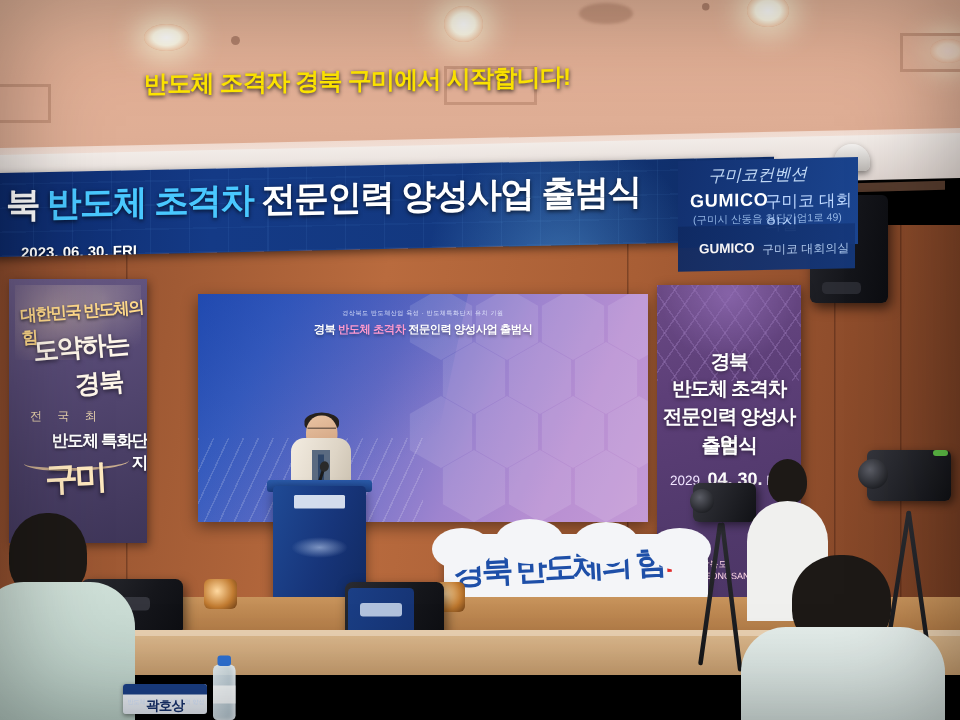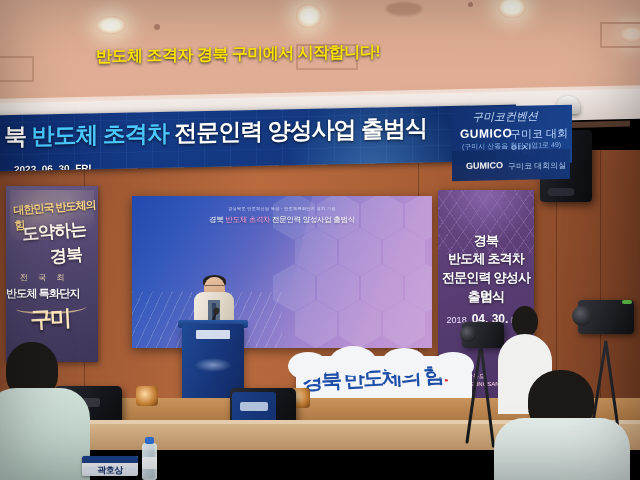--- a/index.html
+++ b/index.html
@@ -83,40 +83,40 @@
   .lbanner .sparkle{position:absolute;left:4px;top:4px;right:4px;height:50px;opacity:.55;
     background:radial-gradient(circle at 30% 40%,rgba(255,225,180,.6),rgba(0,0,0,0) 60%),
                radial-gradient(circle at 70% 20%,rgba(255,235,200,.45),rgba(0,0,0,0) 55%);}
   .lb1{position:absolute;left:8px;top:14px;font-size:11px;color:#ffd98a;font-weight:bold;
     letter-spacing:-1px;transform:rotate(-4deg);text-shadow:0 1px 2px rgba(0,0,0,.6);}
   .lb2{position:absolute;left:16px;top:34px;font-size:17px;color:#fff7ea;font-weight:bold;
     letter-spacing:-1px;transform:rotate(-5deg);text-shadow:0 1px 3px rgba(0,0,0,.6);}
   .lb3{position:absolute;left:44px;top:58px;font-size:17px;color:#fff7ea;font-weight:bold;
     letter-spacing:-1px;transform:rotate(-5deg);text-shadow:0 1px 3px rgba(0,0,0,.6);}
   .lbdiv{position:absolute;left:14px;top:86px;font-size:8px;color:#e9d4ae;letter-spacing:4px;}
-  .lb4{position:absolute;left:0;top:100px;font-size:11px;color:#ffffff;font-weight:bold;letter-spacing:-.8px;
-    text-shadow:0 1px 2px rgba(0,0,0,.6);}
+  .lb4{position:absolute;left:24px;top:100px;font-size:11px;color:#ffffff;font-weight:bold;letter-spacing:-.8px;
+    text-shadow:0 1px 2px rgba(0,0,0,.6);text-align:right;}
   .lb5{position:absolute;left:24px;top:118px;font-size:22px;color:#ffe9bf;font-weight:bold;
     letter-spacing:-2px;transform:rotate(-3deg);text-shadow:0 2px 3px rgba(0,0,0,.6);}
   .lbswoosh{position:absolute;left:10px;top:116px;width:70px;height:10px;
     border-bottom:2px solid rgba(255,220,160,.7);border-radius:0 0 60% 40%;}
 
   
   .screen{position:absolute;left:132px;top:196px;width:300px;height:152px;overflow:hidden;
     background:linear-gradient(115deg,#2b55b4 0%,#3f63c2 16%,#6a6fc6 40%,#9e84cf 62%,#b88fd2 80%,#c49ad6 100%);
     box-shadow:0 3px 10px rgba(0,0,0,.45);}
   .hexwrap{position:absolute;right:-10px;top:-8px;width:175px;height:168px;opacity:.5;}
   .hex{position:absolute;width:42px;height:48px;background:rgba(255,255,255,.22);
     clip-path:polygon(50% 0%,100% 25%,100% 75%,50% 100%,0% 75%,0% 25%);}
   .diagband{position:absolute;left:-20px;top:-30px;width:180px;height:230px;
     background:linear-gradient(135deg,rgba(20,60,170,.55),rgba(40,90,200,0) 70%);transform:rotate(12deg);}
   .scr-top{position:absolute;left:50%;top:10px;transform:translateX(-50%);font-size:4px;color:#e7ecff;
     white-space:nowrap;letter-spacing:.4px;opacity:.9;}
   .scr-title{position:absolute;left:50%;top:19px;transform:translateX(-50%);font-size:7.5px;
-    font-weight:normal;color:#ffffff;white-space:nowrap;letter-spacing:-.3px;text-shadow:0 1px 2px rgba(0,0,0,.35);}
+    font-weight:bold;color:#ffffff;white-space:nowrap;letter-spacing:-.3px;text-shadow:0 1px 2px rgba(0,0,0,.35);}
   .scr-title .hl{color:#ff9ad0;}
   .scr-main{position:absolute;left:152px;top:58px;font-size:38px;font-weight:bold;color:#ffffff;
     letter-spacing:-2px;text-shadow:0 2px 6px rgba(40,30,90,.45);}
   .scr-emblem{position:absolute;left:90px;top:104px;width:86px;height:48px;opacity:.45;}
   .scr-circuit{position:absolute;left:0;bottom:0;width:150px;height:56px;opacity:.35;
     background:repeating-linear-gradient(115deg,rgba(255,255,255,.45) 0 1px,transparent 1px 9px);}
 
   
   .rbanner{position:absolute;left:438px;top:190px;width:96px;height:226px;overflow:hidden;
     background:linear-gradient(165deg,#6b4a86 0%,#5d3f78 30%,#533a6e 60%,#4a3463 100%);
@@ -315,21 +315,21 @@
     <div class="scr-emblem"></div>
   </div>
 
   <div class="rbanner">
     <div class="rb-circ"></div>
     <div class="rb-t rb1">경북</div>
     <div class="rb-t rb2">반도체 초격차</div>
     <div class="rb-t rb3">전문인력 양성사업</div>
     <div class="rb-t rb4">출범식</div>
     <div class="rb-date">
-      <span>2018.</span>
+      <span>2029.</span>
       <b>04. 30.</b>
       <span>FRI</span>
     </div>
     <div class="rb-logo">
       <span class="dot"></span><span>경상북도</span><br>
       <span style="margin-left:9px">GYEONGSANGBUK-DO</span>
     </div>
     <div class="rb-cloud"></div>
   </div>
 

